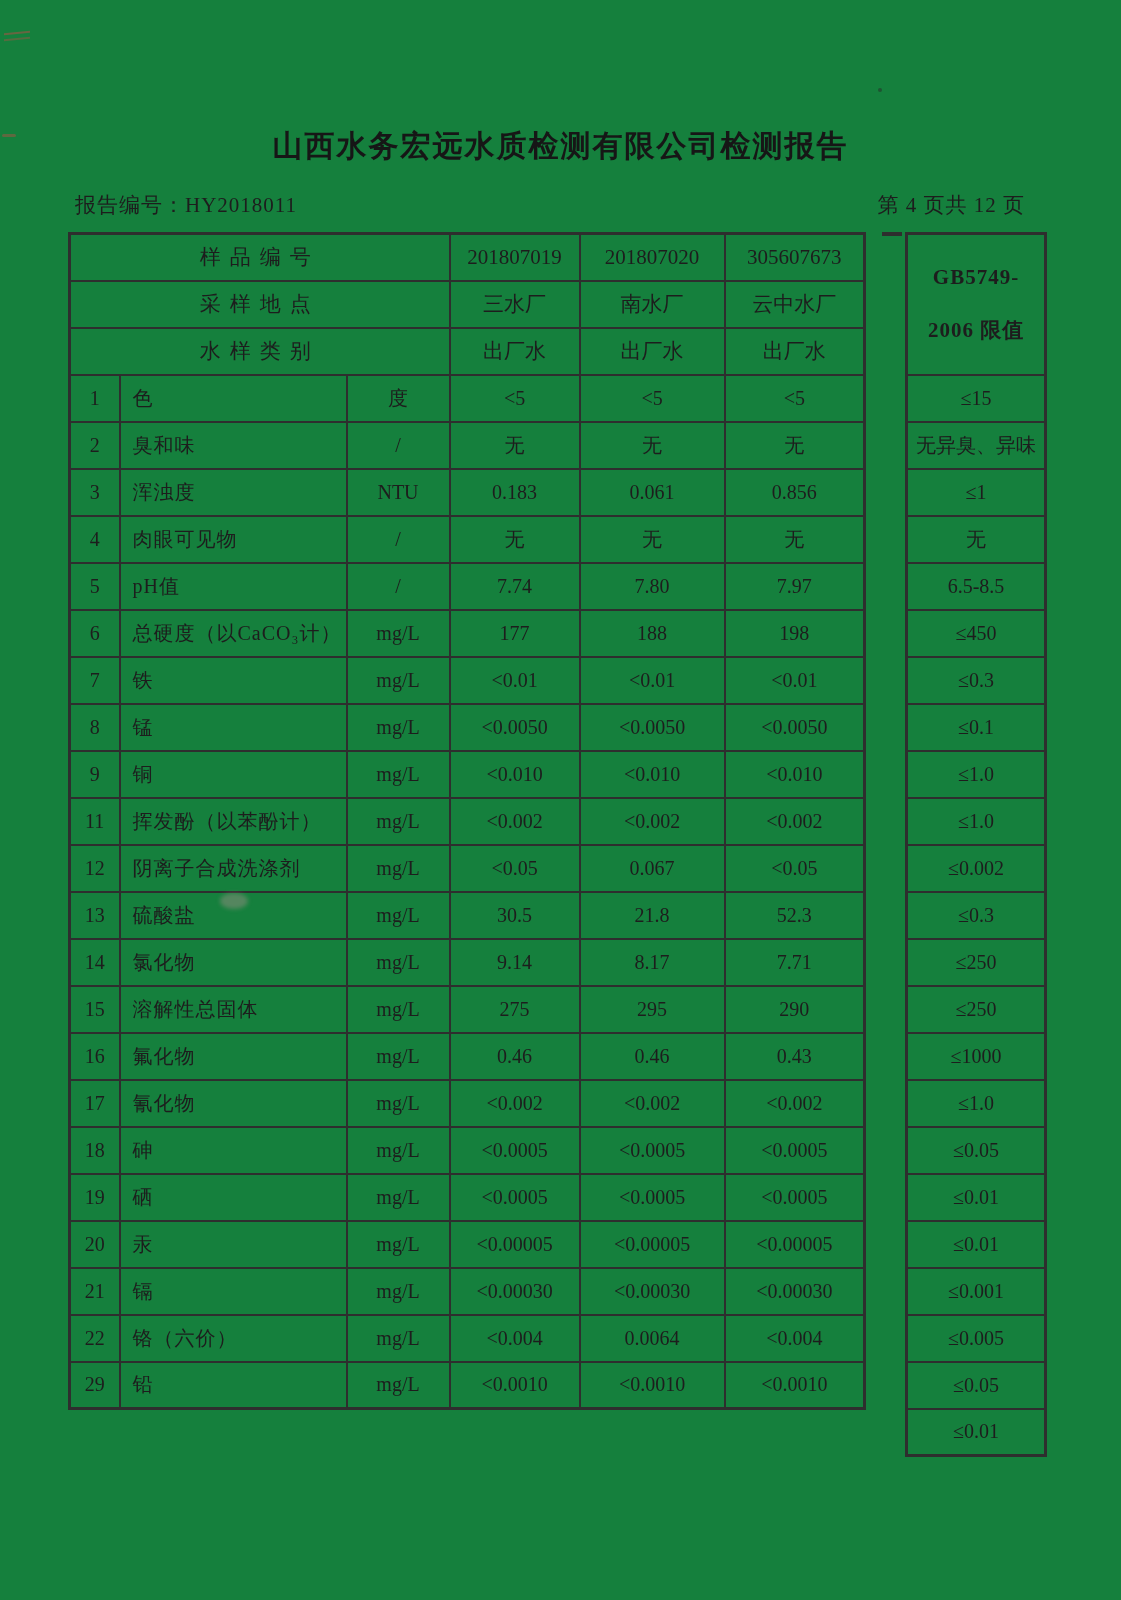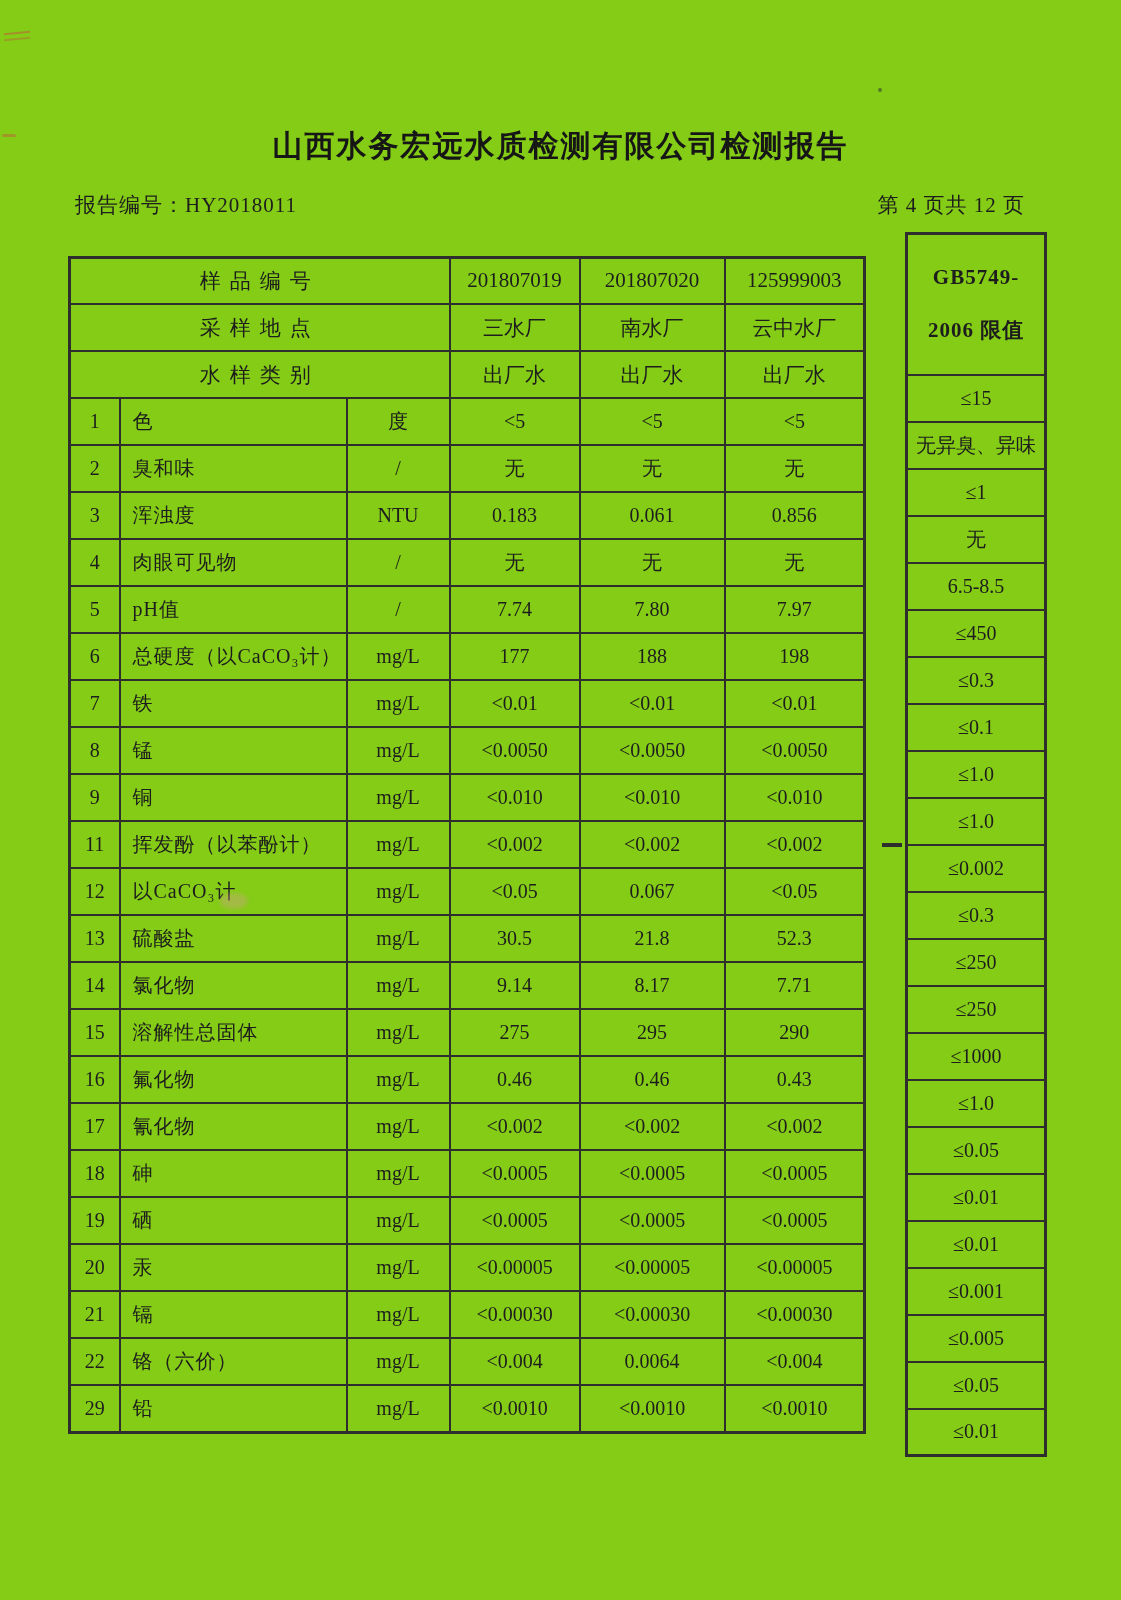--- a/index.html
+++ b/index.html
@@ -1,20 +1,20 @@
 <!DOCTYPE html>
 <html lang="zh"><head>
 <meta charset="utf-8">
 <style>
   html,body { margin:0; padding:0; background:#e8e8e6; }
   .page {
     position:relative;
     width:1121px; height:1600px;
     margin:0 auto;
-    background:#84cc16;
+    background:#15803d;
     font-family:"Liberation Serif","DejaVu Serif",serif;
     color:#1d1d1d;
     overflow:hidden;
     box-shadow:0 0 6px rgba(0,0,0,.2);
   }
   .title {
     margin:0;
     padding-top:126px;
     text-align:center;
     font-size:30px;
@@ -26,21 +26,21 @@
     display:flex;
     justify-content:space-between;
     align-items:baseline;
     margin:24px 96px 0 75px;
     font-size:21px;
     letter-spacing:1px;
     gap:8px;
   }
   .table-area {
     display:flex;
-    align-items:center;
+    align-items:flex-start;
     margin:13px 0 0 68px;
   }
   table { border-collapse:collapse; table-layout:fixed; }
   .main-table { width:795px; border:3px solid #2e2e2e; }
   .limit-table { width:142px; border:3px solid #2e2e2e; }
   td {
     border:2px solid #2e2e2e;
     font-size:20px;
     text-align:center;
     vertical-align:middle;
@@ -102,21 +102,21 @@
           <col style="width:103px">
         <col style="width:130px">
           <col style="width:145px">
           <col style="width:140px">
       </colgroup>
       <tbody id="main-tbody">
           <tr class="meta-tr">
             <td class="hlabel" colspan="3">样品编号</td>
             <td>201807019</td>
             <td>201807020</td>
-            <td>125999003</td>
+            <td>305607673</td>
           </tr>
           <tr class="meta-tr">
             <td class="hlabel" colspan="3">采样地点</td>
             <td>三水厂</td>
             <td>南水厂</td>
             <td>云中水厂</td>
           </tr>
           <tr class="meta-tr">
             <td class="hlabel" colspan="3">水样类别</td>
             <td>出厂水</td>
@@ -198,21 +198,21 @@
           <tr>
             <td class="num">11</td>
             <td class="name">挥发酚（以苯酚计）</td>
             <td>mg/L</td>
             <td>&lt;0.002</td>
             <td>&lt;0.002</td>
             <td>&lt;0.002</td>
           </tr>
           <tr>
             <td class="num">12</td>
-            <td class="name">以CaCO₃计</td>
+            <td class="name">阴离子合成洗涤剂</td>
             <td>mg/L</td>
             <td>&lt;0.05</td>
             <td>0.067</td>
             <td>&lt;0.05</td>
           </tr>
           <tr>
             <td class="num">13</td>
             <td class="name">硫酸盐</td>
             <td>mg/L</td>
             <td>30.5</td>

